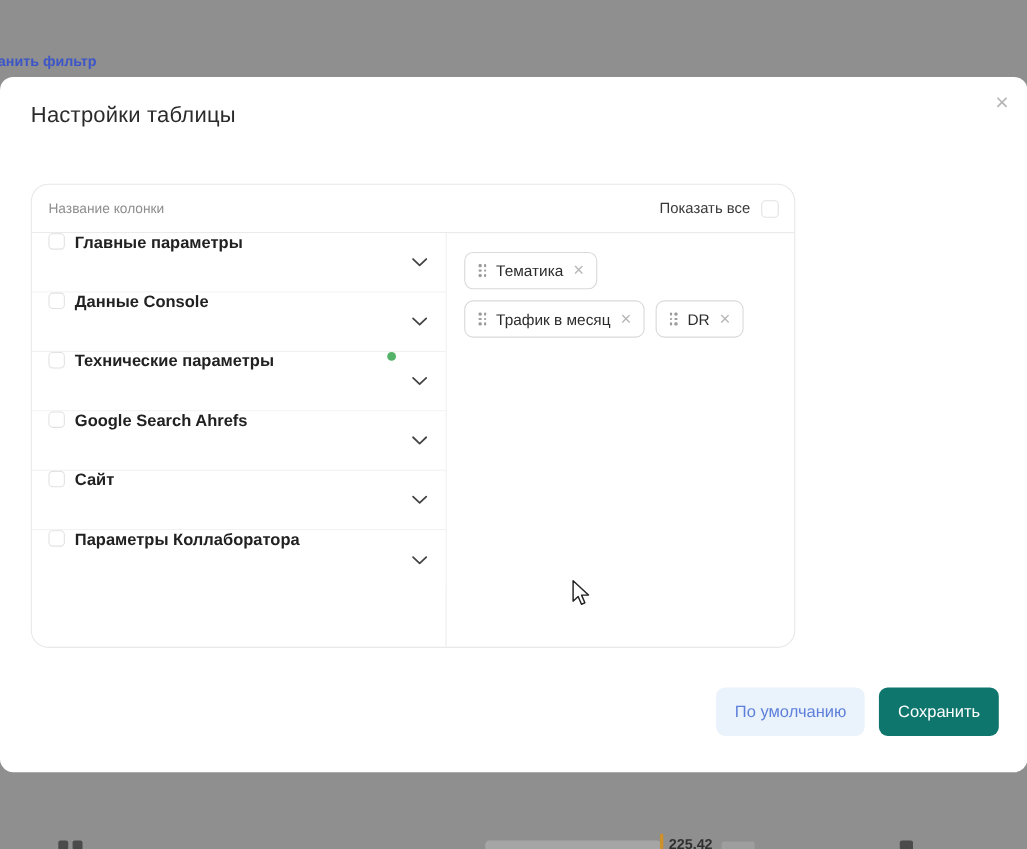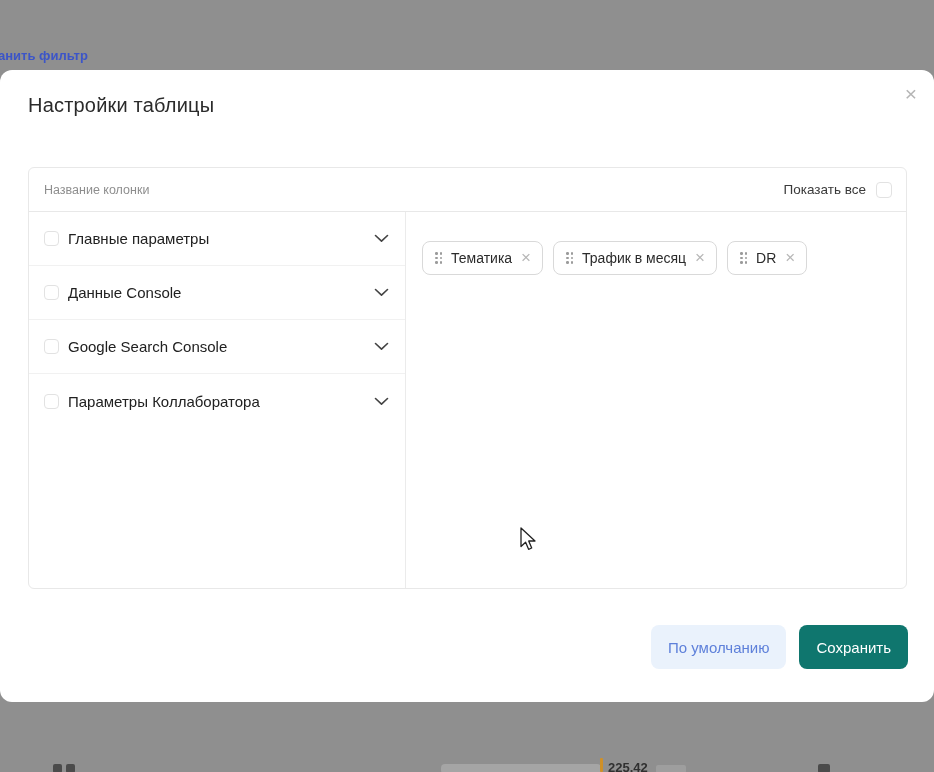--- a/index.html
+++ b/index.html
@@ -38,57 +38,57 @@
     font-size:20px; color:#2b2b2b; letter-spacing:.2px;
   }
   .modal-close {
     position:absolute; right:10px; top:10px; width:26px; height:26px;
     display:flex; align-items:center; justify-content:center;
     font-size:21px; color:#b5b5b5; cursor:pointer; line-height:1;
   }
 
   
   .panel {
-    position:absolute; left:28px; top:97px; width:879px; height:422px;
-    border:1px solid #e8e8e8; border-radius:6px; overflow:hidden;
+    position:absolute; left:28px; top:97px; width:695px; height:422px;
+    border:1px solid #e8e8e8; border-radius:16px; overflow:hidden;
     display:flex; flex-direction:column;
   }
   .panel-header {
     height:44px; flex:0 0 44px; border-bottom:1px solid #e8e8e8;
     display:flex; align-items:center; padding:0 14px 0 15px;
   }
   .panel-header-label { font-size:12.5px; color:#8e8e8e; }
   .panel-header-right { margin-left:auto; display:flex; align-items:center; gap:10px; }
   .show-all-label { font-size:13.5px; color:#3a3a3a; }
   .checkbox {
     width:16px; height:16px; border:1.5px solid #e2e2e2; border-radius:4px;
     background:#fff; cursor:pointer; flex:0 0 auto;
   }
   .panel-body { display:flex; flex:1 1 auto; min-height:0; }
 
   
   .group-list { width:377px; flex:0 0 377px; border-right:1px solid #ebebeb; }
   .group-row {
-    height:54px; display:flex; align-items:center; padding:0 16px 0 15px;
-    border-bottom:1px solid #f1f1f1; cursor:pointer; background:#fff;
+    height:54px; display:flex; padding:0 16px 0 15px;
+    border-bottom:1px solid #f1f1f1; cursor:pointer; background:#fff;font-weight:bold;
   }
   .group-row:last-child { border-bottom:none; }
   .group-row .checkbox { width:15px; height:15px; }
   .group-label { margin-left:9px; font-size:15px; color:#212121; }
   .group-spacer { flex:1; }
   .indicator-dot {
     width:8px; height:8px; border-radius:50%; background:#54b369; margin-right:14px; flex:0 0 auto;
   }
   .chevron { display:flex; align-items:center; flex:0 0 auto; }
 
   
   .chips-area { flex:1 1 auto; padding:17px 16px; display:flex; flex-wrap:wrap; gap:10px; align-content:flex-start; }
   .chip {
     height:34px; display:inline-flex; align-items:center; gap:9px;
-    border:1px solid #d9d9d9; border-radius:8px; background:#fff; padding:0 11px 0 12px;margin-top:12px;
+    border:1px solid #d9d9d9; border-radius:8px; background:#fff; padding:0 11px 0 12px;
   }
   .drag-handle {
     display:grid; grid-template-columns:2.5px 2.5px; grid-auto-rows:2.5px; gap:2px;
     cursor:grab;
   }
   .drag-handle i { background:#9b9b9b; border-radius:50%; }
   .chip-label { font-size:14px; color:#2b2b2b; white-space:nowrap; }
   .chip-remove { font-size:17px; color:#b7b7b7; cursor:pointer; line-height:1; margin-top:-1px; }
 
   
@@ -151,33 +151,55 @@
           <span class="group-spacer"></span>
 
           <span class="chevron">
             <svg width="15" height="9" viewBox="0 0 15 9">
                 <path d="M1.5 1.5 L7.5 7.2 L13.5 1.5" fill="none" stroke="#434343" stroke-width="1.6" stroke-linecap="round" stroke-linejoin="round"></path>
               </svg>
           </span>
         </div>
 
 
-
-        <div class="group-row">
-          <span class="checkbox"></span>
-          <span class="group-label">Google Search Console</span>
-          <span class="group-spacer"></span>
-
-          <span class="chevron">
-            <svg width="15" height="9" viewBox="0 0 15 9">
-                <path d="M1.5 1.5 L7.5 7.2 L13.5 1.5" fill="none" stroke="#434343" stroke-width="1.6" stroke-linecap="round" stroke-linejoin="round"></path>
-              </svg>
-          </span>
-        </div>
-
+        <div class="group-row">
+          <span class="checkbox"></span>
+          <span class="group-label">Технические параметры</span>
+          <span class="group-spacer"></span>
+          <span class="indicator-dot"></span>
+          <span class="chevron">
+            <svg width="15" height="9" viewBox="0 0 15 9">
+                <path d="M1.5 1.5 L7.5 7.2 L13.5 1.5" fill="none" stroke="#434343" stroke-width="1.6" stroke-linecap="round" stroke-linejoin="round"></path>
+              </svg>
+          </span>
+        </div>
+
+        <div class="group-row">
+          <span class="checkbox"></span>
+          <span class="group-label">Google Search Ahrefs</span>
+          <span class="group-spacer"></span>
+
+          <span class="chevron">
+            <svg width="15" height="9" viewBox="0 0 15 9">
+                <path d="M1.5 1.5 L7.5 7.2 L13.5 1.5" fill="none" stroke="#434343" stroke-width="1.6" stroke-linecap="round" stroke-linejoin="round"></path>
+              </svg>
+          </span>
+        </div>
+
+        <div class="group-row">
+          <span class="checkbox"></span>
+          <span class="group-label">Сайт</span>
+          <span class="group-spacer"></span>
+
+          <span class="chevron">
+            <svg width="15" height="9" viewBox="0 0 15 9">
+                <path d="M1.5 1.5 L7.5 7.2 L13.5 1.5" fill="none" stroke="#434343" stroke-width="1.6" stroke-linecap="round" stroke-linejoin="round"></path>
+              </svg>
+          </span>
+        </div>
 
         <div class="group-row">
           <span class="checkbox"></span>
           <span class="group-label">Параметры Коллаборатора</span>
           <span class="group-spacer"></span>
 
           <span class="chevron">
             <svg width="15" height="9" viewBox="0 0 15 9">
                 <path d="M1.5 1.5 L7.5 7.2 L13.5 1.5" fill="none" stroke="#434343" stroke-width="1.6" stroke-linecap="round" stroke-linejoin="round"></path>
               </svg>

